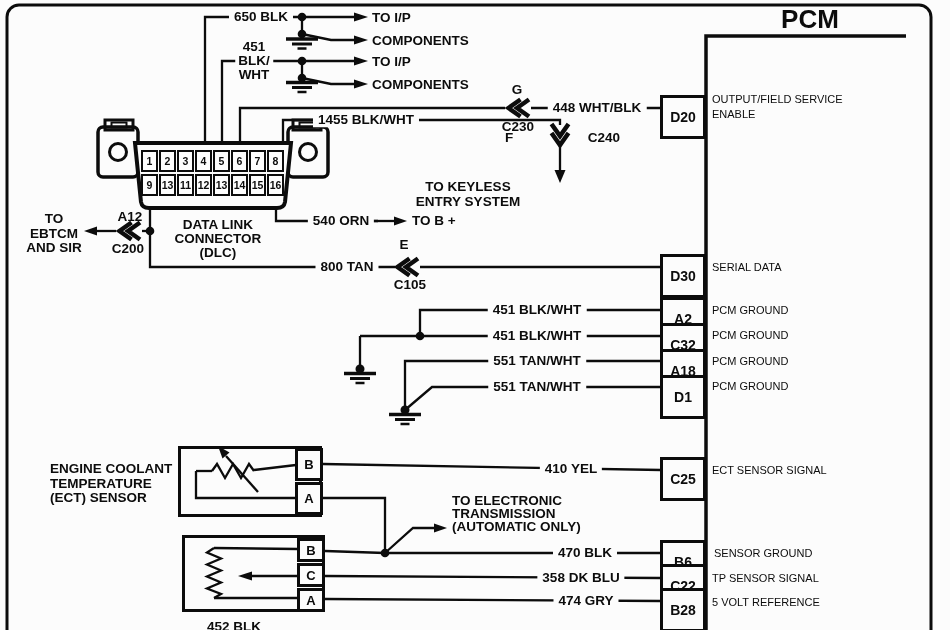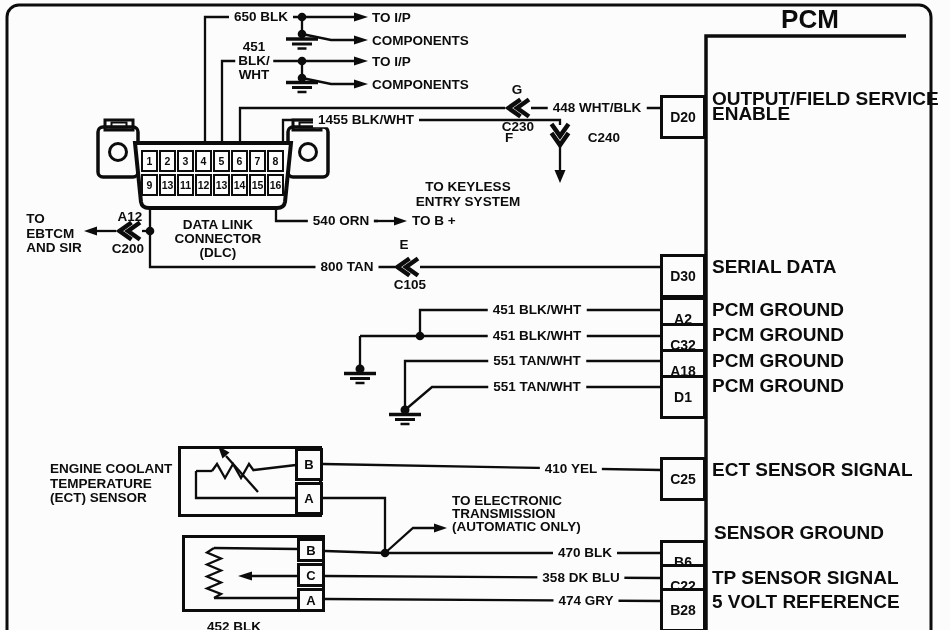--- a/index.html
+++ b/index.html
@@ -7,21 +7,21 @@
          font-family:"Liberation Sans",sans-serif;font-weight:bold;color:#0c0c0c}
   svg{position:absolute;left:0;top:0}
   .t{position:absolute;font-weight:bold;white-space:nowrap;font-size:13.5px;line-height:13.5px}
   .wl{background:#fcfcfc;padding:0 5px;transform:translate(-50%,-50%)}
   .cc{transform:translate(-50%,-50%)}
   .blk{line-height:13.5px}
   .ctr{text-align:center;transform:translateX(-50%)}
   .tbox{position:absolute;width:46px;height:44px;border:3px solid #0c0c0c;background:#fcfcfc;
         box-sizing:border-box;display:flex;align-items:center;justify-content:center;
         font-size:14px;z-index:3}
-  .pinlab{position:absolute;font-size:19px;line-height:14.5px;font-weight:bold;white-space:nowrap}
+  .pinlab{position:absolute;font-size:11px;line-height:14.5px;font-weight:normal;white-space:nowrap}
   .sbox{position:absolute;border:3.5px solid #0c0c0c;box-sizing:border-box;background:transparent}
   .term{position:absolute;border:3px solid #0c0c0c;background:#fcfcfc;box-sizing:border-box;
         display:flex;align-items:center;justify-content:center;font-size:13px;z-index:3}
   .pins{position:absolute;display:flex;gap:1px;z-index:3}
   .pin{width:17px;height:22px;border:2.5px solid #0c0c0c;background:#fdfdfd;box-sizing:border-box;
        display:flex;align-items:center;justify-content:center;font-size:10.5px;font-weight:bold}
   .big{font-size:26px;line-height:26px}
   .lh14{line-height:14.5px}
   .z2{z-index:2}
 </style>
@@ -161,21 +161,21 @@
   <div class="pinlab" style="left:712px;top:92px">
     <div>OUTPUT/FIELD SERVICE</div>
     <div>ENABLE</div>
   </div>
   <div class="pinlab" style="left:712px;top:260px">SERIAL DATA</div>
   <div class="pinlab" style="left:712px;top:303px">PCM GROUND</div>
   <div class="pinlab" style="left:712px;top:328px">PCM GROUND</div>
   <div class="pinlab" style="left:712px;top:354px">PCM GROUND</div>
   <div class="pinlab" style="left:712px;top:379px">PCM GROUND</div>
   <div class="pinlab" style="left:712px;top:463px">ECT SENSOR SIGNAL</div>
-  <div class="pinlab" style="left:714px;top:526px">SENSOR GROUND</div>
+  <div class="pinlab" style="left:714px;top:546px">SENSOR GROUND</div>
   <div class="pinlab" style="left:712px;top:571px">TP SENSOR SIGNAL</div>
   <div class="pinlab" style="left:712px;top:595px">5 VOLT REFERENCE</div>
 
   <span class="t wl" style="left:261px;top:17px">650 BLK</span>
   <div class="t ctr" style="left:254px;top:40px;line-height:14px;text-align:center">
     <div>451</div>
     <div style="background:#fcfcfc;padding:0 3px">BLK/</div>
     <div>WHT</div>
   </div>
   <span class="t wl" style="left:366px;top:120px">1455 BLK/WHT</span>
@@ -207,21 +207,21 @@
   </div>
   <div class="t blk" style="left:372px;top:55px">
     <div>TO I/P</div>
     <div style="margin-top:9px">COMPONENTS</div>
   </div>
   <div class="t ctr lh14" style="left:468px;top:180px;text-align:center">
     <div>TO KEYLESS</div>
     <div>ENTRY SYSTEM</div>
   </div>
   <span class="t" style="left:412px;top:214px">TO B +</span>
-  <div class="t ctr lh14" style="left:54px;top:212px;text-align:left">
+  <div class="t ctr lh14" style="left:54px;top:212px;text-align:center">
     <div>TO</div>
     <div>EBTCM</div>
     <div>AND SIR</div>
   </div>
   <div class="t" style="left:452px;top:494px;line-height:13px">
     <div>TO ELECTRONIC</div>
     <div>TRANSMISSION</div>
     <div>(AUTOMATIC ONLY)</div>
   </div>
 

